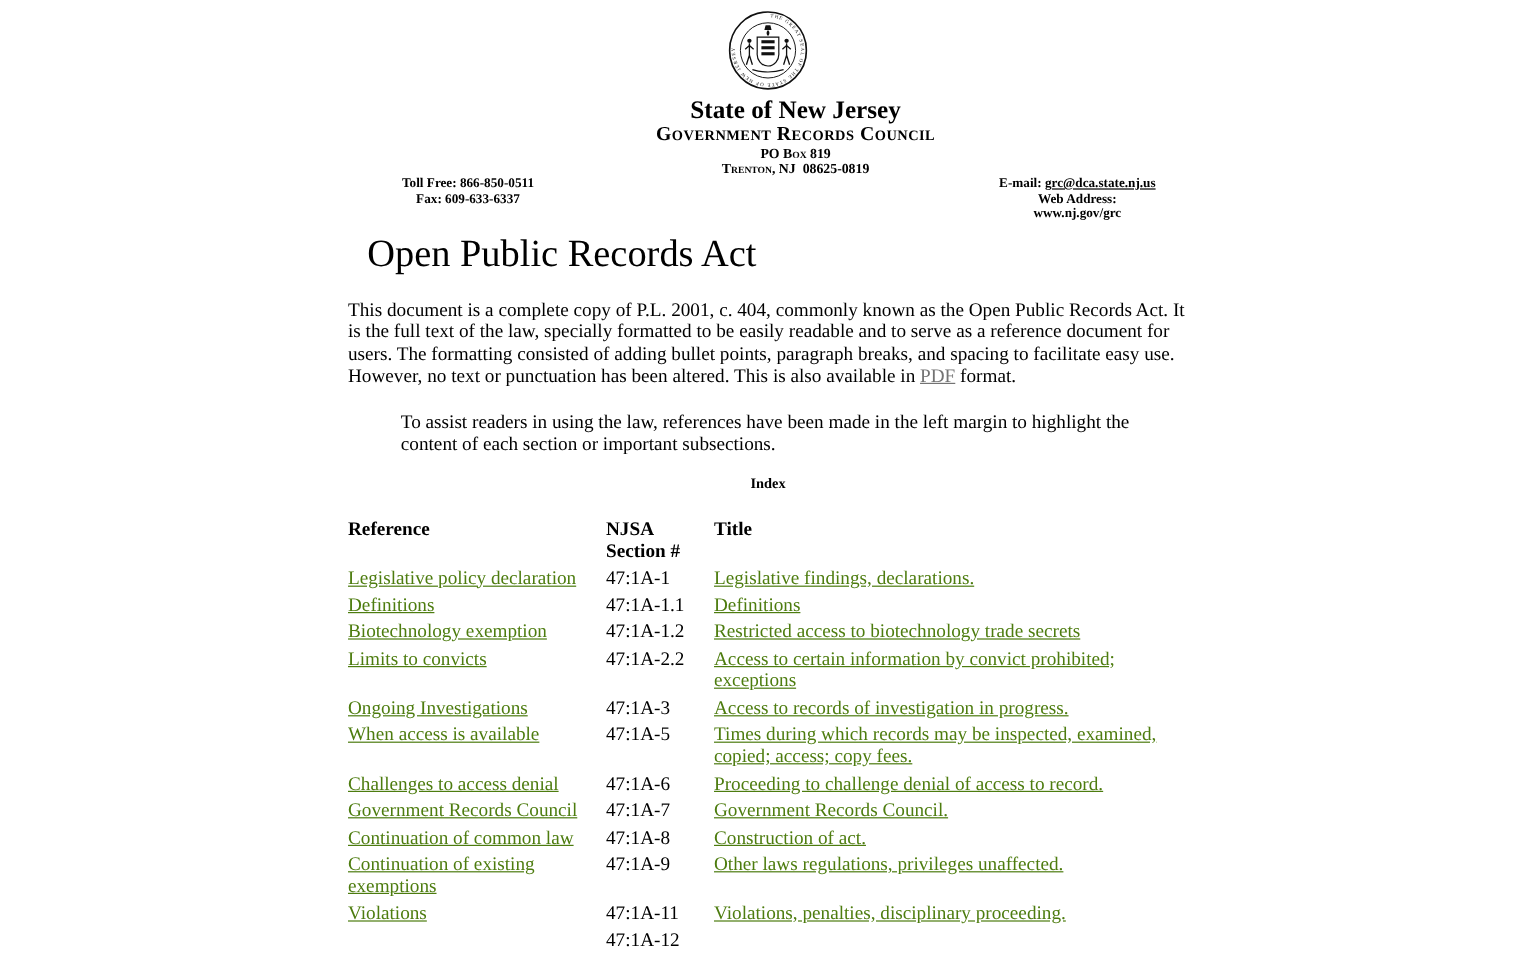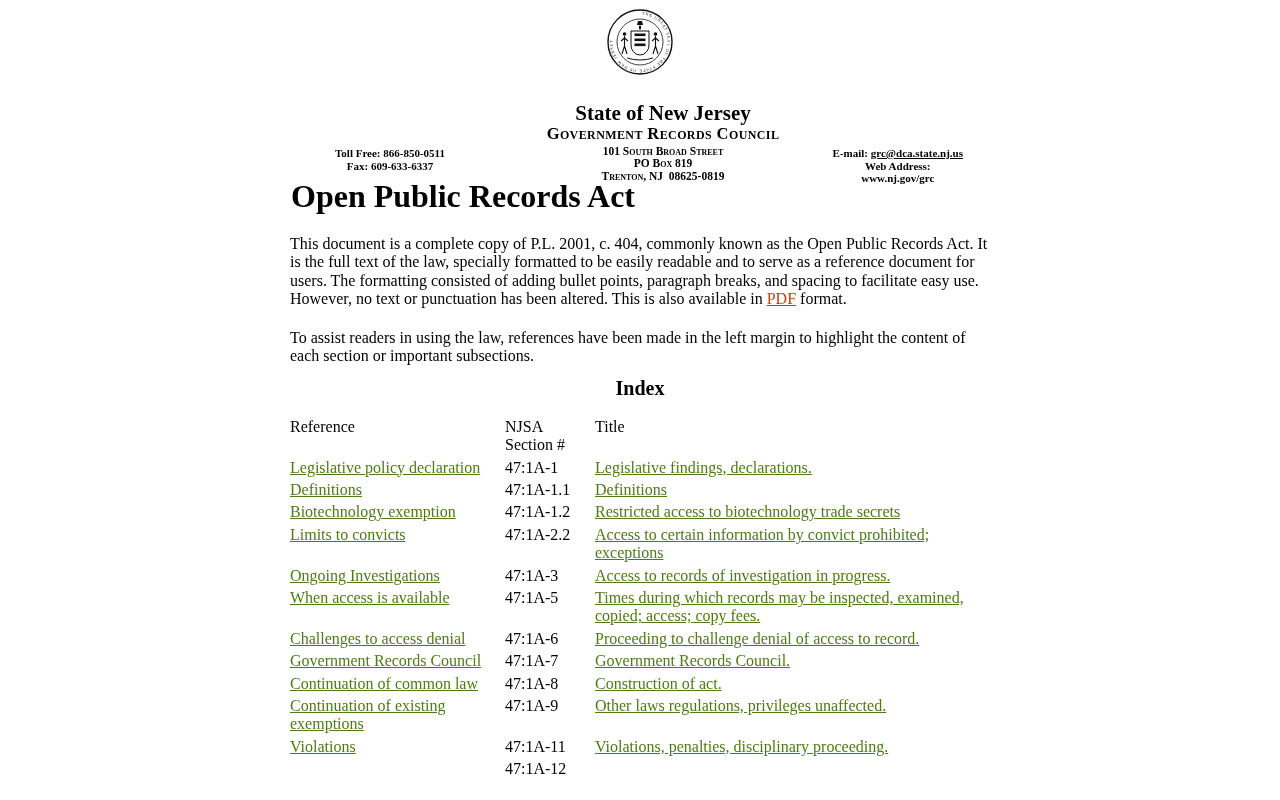--- a/index.html
+++ b/index.html
@@ -3,43 +3,43 @@
 <meta charset="utf-8">
 <title>Open Public Records Act</title>
 <style>
   html,body { margin:0; padding:0; background:#ffffff; color:#000000; }
   body { font-family:"Liberation Serif", serif; font-size:16px; line-height:1.15; }
   .page { width:700px; margin:0 auto; position:relative; }
 
   
   .letterhead { position:relative; height:168px; }
   .seal-wrap { position:absolute; top:9px; left:50%; margin-left:-33px; width:66px; height:66px; }
-  .org-block { position:absolute; top:80px; left:0; width:100%; text-align:center; transform:translateX(23px);margin-top:22px; }
+  .org-block { position:absolute; top:80px; left:0; width:100%; text-align:center; transform:translateX(23px); }
   .org-state { font-size:21px; font-weight:bold; line-height:22px; }
   .org-name  { font-variant:small-caps; font-weight:bold; font-size:16.5px; line-height:19px; letter-spacing:0.4px; }
   .addr      { font-variant:small-caps; font-weight:bold; font-size:11.5px; line-height:12.3px; white-space:pre-wrap; }
   .addr-block { margin-top:2px; }
   .contact { position:absolute; font-weight:bold; font-size:11px; line-height:12.5px; text-align:center;margin-top:11px; }
   .contact-left  { top:136px; left:45px; }
   .contact-right { top:136px; right:27px; }
   .header-link { color:#000000; text-decoration:underline; font-weight:bold; }
 
   
-  h1 { font-size:32px; line-height:34px; font-weight:bold; margin:1px; padding-top:10px; }
+  h1 { font-size:32px; line-height:34px; font-weight:normal; margin:16px; padding-top:10px; }
   p.body-text { margin:22px 0 0 0; }
-  p.body-text + p.body-text { margin-top:16px; }
+  p.body-text + p.body-text { margin-top:16px;margin-left:44px; }
   p#margin-note { margin-top:20px; }
-  a.body-link { color:#c2410c; }
+  a.body-link { color:#737373; }
 
-  .index-heading { text-align:center; font-weight:bold; font-size:20px; margin-top:14px; line-height:18.4px; }
+  .index-heading { text-align:center; font-weight:bold; font-size:12px; margin-top:14px; line-height:18.4px; }
 
   
   table.index { width:700px; border-collapse:separate; border-spacing:0 2px; margin-top:17px; table-layout:fixed; }
   table.index th, table.index td { vertical-align:top; text-align:left; padding:1px 0; font-size:16px; line-height:18.4px; box-sizing:border-box; }
-  table.index th { font-weight:normal; }
+  table.index th { font-weight:bold; }
   th.col-ref, td.col-ref { width:215px; padding-left:5px; }
   th.col-njsa, td.col-njsa { width:90px; }
   th.col-title, td.col-title { width:395px; }
   th.col-njsa { white-space:pre-line; }
   td a { color:#4d7c0f; text-decoration:underline; }
 
   svg text { font-family:"Liberation Serif", serif; }
 </style>
 </head>
 <body>
@@ -73,21 +73,20 @@
         <path d="M 15.5,-6 L 15.5,4 L 13,12 M 15.5,4 L 18,12 M 15.5,-4 L 12,-1 M 15.5,-4 L 19,-1" stroke="#111111" stroke-width="1.1" fill="none"></path>
 
         <path d="M -13,16 Q 0,20 13,16" fill="none" stroke="#111111" stroke-width="1"></path>
       </svg>
     </div>
 
     <div class="org-block">
       <div class="org-state">State of New Jersey</div>
       <div class="org-name">Government Records Council</div>
       <div class="addr-block">
-        <div class="addr">101 South Broad Street</div>
         <div class="addr">PO Box 819</div>
         <div class="addr">Trenton, NJ  08625-0819</div>
       </div>
     </div>
 
     <div class="contact contact-left">
       <div>Toll Free: 866-850-0511</div>
       <div>Fax: 609-633-6337</div>
     </div>
 

